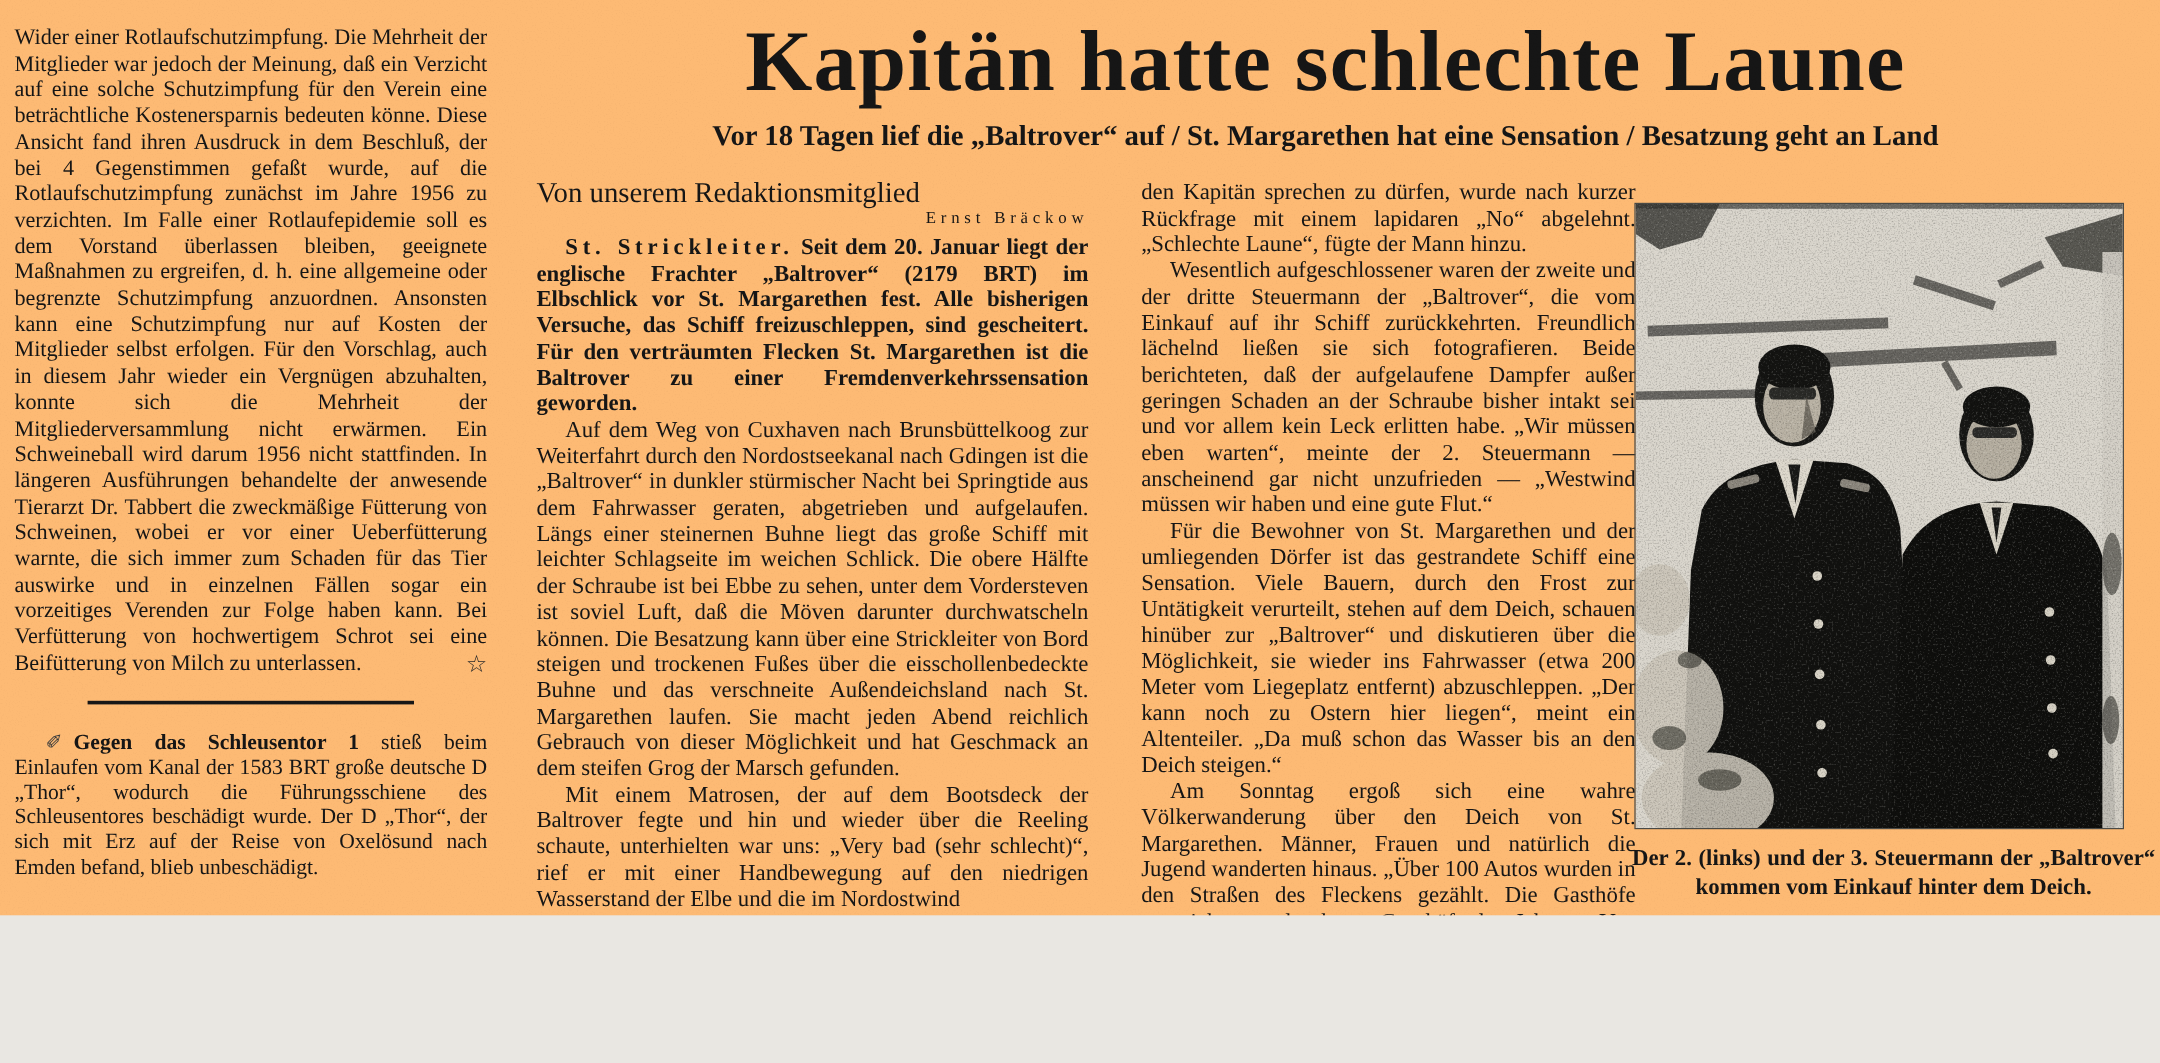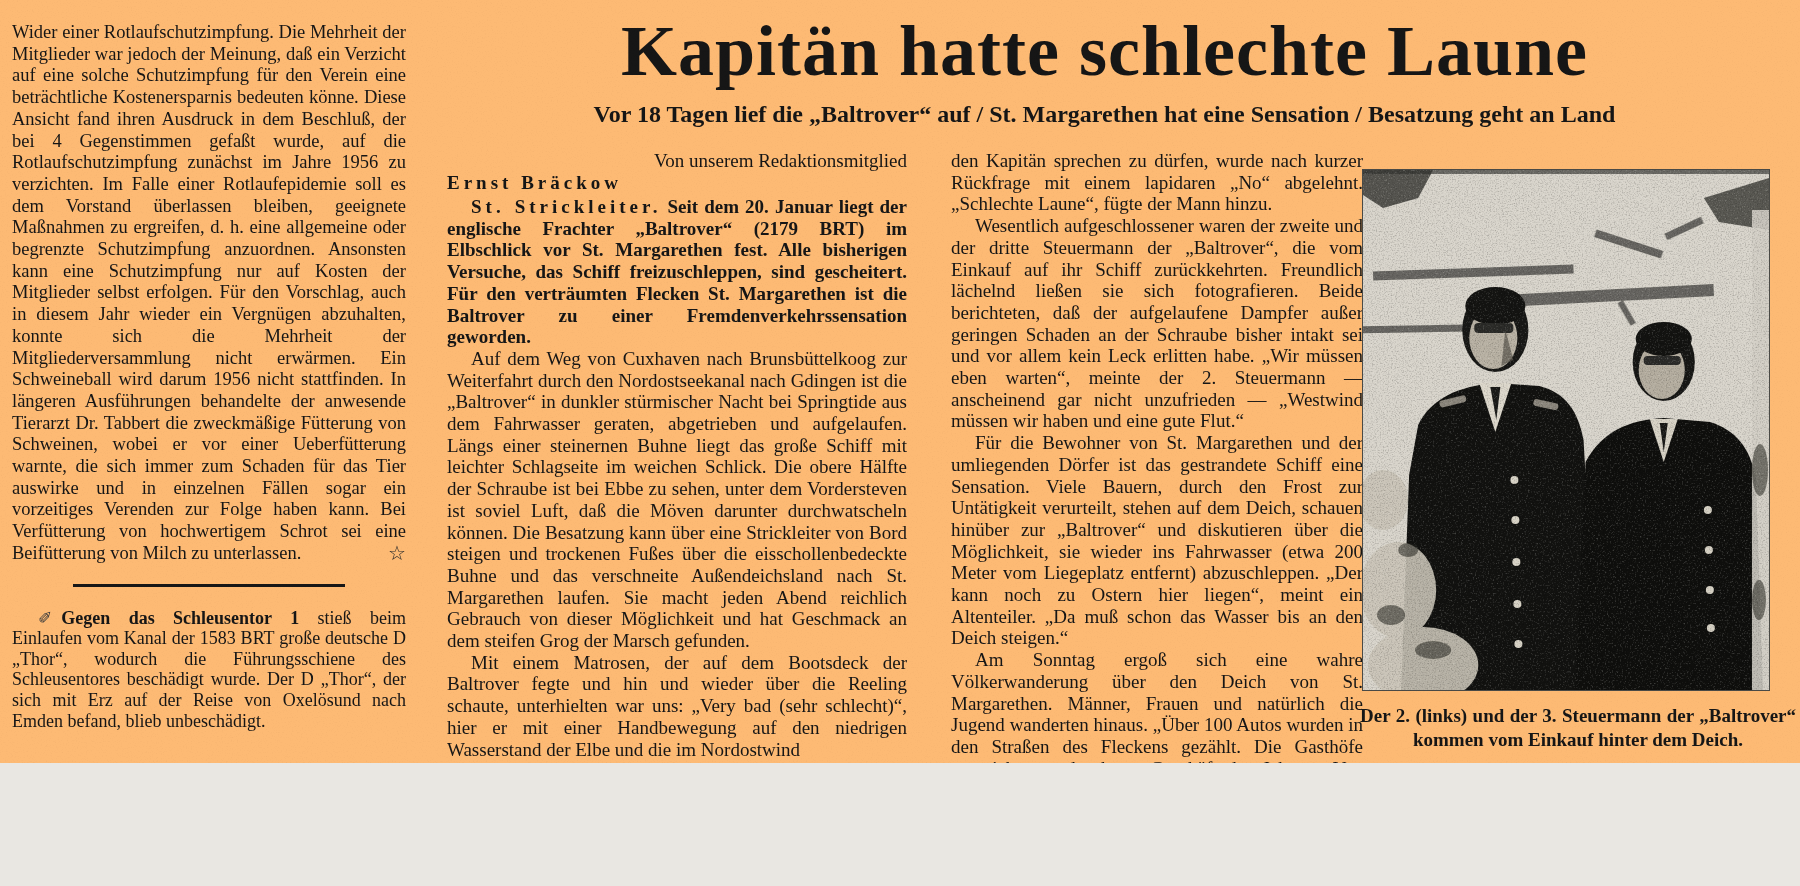--- a/index.html
+++ b/index.html
@@ -66,28 +66,27 @@
   
   .col{
     position:absolute;
     font-size:19px;line-height:21.7px;
     text-align:justify;
   }
   .col p{margin:0;}
   .col1{left:447px;top:150px;width:460px;}
   .col2{left:951px;top:150px;width:412px;}
   .byline{
+    text-align:left;
+    font-size:24px;line-height:22px;
+  }
+  .byline-author{
     text-align:right;
-    font-size:19px;line-height:22px;
-  }
-  .byline-author{
-    text-align:left;
-    font-size:19px;line-height:22px;
+    font-size:14px;line-height:22px;
     letter-spacing:4px;
-    font-weight:bold;
   }
   .lead-par{font-weight:bold;text-indent:24px;margin-top:2px !important;}
   .dateline{letter-spacing:4px;}
   .indent{text-indent:24px;}
   
   .photo{
     position:absolute;left:1363px;top:170px;width:406px;height:520px;
     outline:1px solid #4a4a46;
     background:#d9d5cc;
   }
@@ -126,21 +125,21 @@
   <div class="head-wrap">
     <h1 class="headline">Kapitän hatte schlechte Laune</h1>
     <p class="subheadline">Vor 18 Tagen lief die „Baltrover“ auf / St. Margarethen hat eine Sensation / Besatzung geht an Land</p>
   </div>
 
   <div class="col col1">
     <div class="byline">Von unserem Redaktionsmitglied</div>
     <div class="byline-author">Ernst Bräckow</div>
     <p class="lead-par"><span class="dateline">St. Strickleiter.</span><span> Seit dem 20. Januar liegt der englische Frachter „Baltrover“ (2179 BRT) im Elbschlick vor St. Margarethen fest. Alle bisherigen Versuche, das Schiff freizuschleppen, sind gescheitert. Für den verträumten Flecken St. Margarethen ist die Baltrover zu einer Fremdenverkehrssensation geworden.</span></p>
     <p class="indent">Auf dem Weg von Cuxhaven nach Brunsbüttelkoog zur Weiterfahrt durch den Nordostseekanal nach Gdingen ist die „Baltrover“ in dunkler stürmischer Nacht bei Springtide aus dem Fahrwasser geraten, abgetrieben und aufgelaufen. Längs einer steinernen Buhne liegt das große Schiff mit leichter Schlagseite im weichen Schlick. Die obere Hälfte der Schraube ist bei Ebbe zu sehen, unter dem Vordersteven ist soviel Luft, daß die Möven darunter durchwatscheln können. Die Besatzung kann über eine Strickleiter von Bord steigen und trockenen Fußes über die eisschollenbedeckte Buhne und das verschneite Außendeichsland nach St. Margarethen laufen. Sie macht jeden Abend reichlich Gebrauch von dieser Möglichkeit und hat Geschmack an dem steifen Grog der Marsch gefunden.</p>
-    <p class="indent">Mit einem Matrosen, der auf dem Bootsdeck der Baltrover fegte und hin und wieder über die Reeling schaute, unterhielten war uns: „Very bad (sehr schlecht)“, hier er mit einer Handbewegung auf den niedrigen Wasserstand der Elbe und die im Nordostwind</p>
+    <p class="indent">Mit einem Matrosen, der auf dem Bootsdeck der Baltrover fegte und hin und wieder über die Reeling schaute, unterhielten war uns: „Very bad (sehr schlecht)“, rief er mit einer Handbewegung auf den niedrigen Wasserstand der Elbe und die im Nordostwind</p>
   </div>
 
   <div class="col col2">
     <p>den Kapitän sprechen zu dürfen, wurde nach kurzer Rückfrage mit einem lapidaren „No“ abgelehnt. „Schlechte Laune“, fügte der Mann hinzu.</p>
     <p class="indent">Wesentlich aufgeschlossener waren der zweite und der dritte Steuermann der „Baltrover“, die vom Einkauf auf ihr Schiff zurückkehrten. Freundlich lächelnd ließen sie sich fotografieren. Beide berichteten, daß der aufgelaufene Dampfer außer geringen Schaden an der Schraube bisher intakt sei und vor allem kein Leck erlitten habe. „Wir müssen eben warten“, meinte der 2. Steuermann — anscheinend gar nicht unzufrieden — „Westwind müssen wir haben und eine gute Flut.“</p>
     <p class="indent">Für die Bewohner von St. Margarethen und der umliegenden Dörfer ist das gestrandete Schiff eine Sensation. Viele Bauern, durch den Frost zur Untätigkeit verurteilt, stehen auf dem Deich, schauen hinüber zur „Baltrover“ und diskutieren über die Möglichkeit, sie wieder ins Fahrwasser (etwa 200 Meter vom Liegeplatz entfernt) abzuschleppen. „Der kann noch zu Ostern hier liegen“, meint ein Altenteiler. „Da muß schon das Wasser bis an den Deich steigen.“</p>
     <p class="indent">Am Sonntag ergoß sich eine wahre Völkerwanderung über den Deich von St. Margarethen. Männer, Frauen und natürlich die Jugend wanderten hinaus. „Über 100 Autos wurden in den Straßen des Fleckens gezählt. Die Gasthöfe verzeichneten das beste Geschäft des Jahres. „Von uns aus“, meinte einer der</p>
   </div>
 
   <div class="photo">

